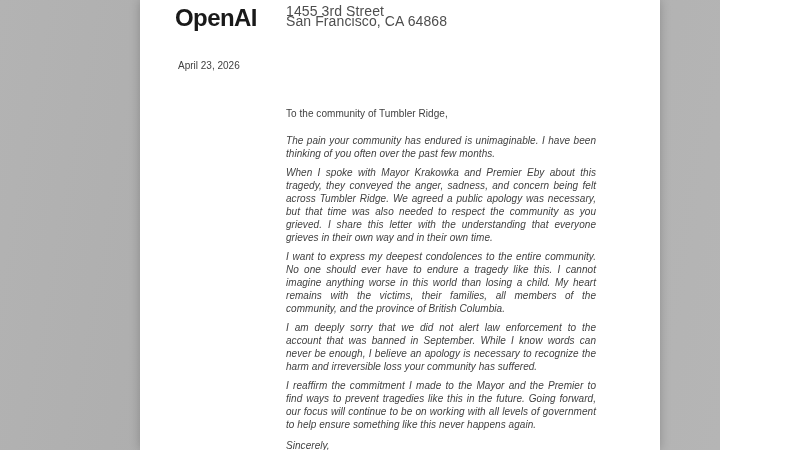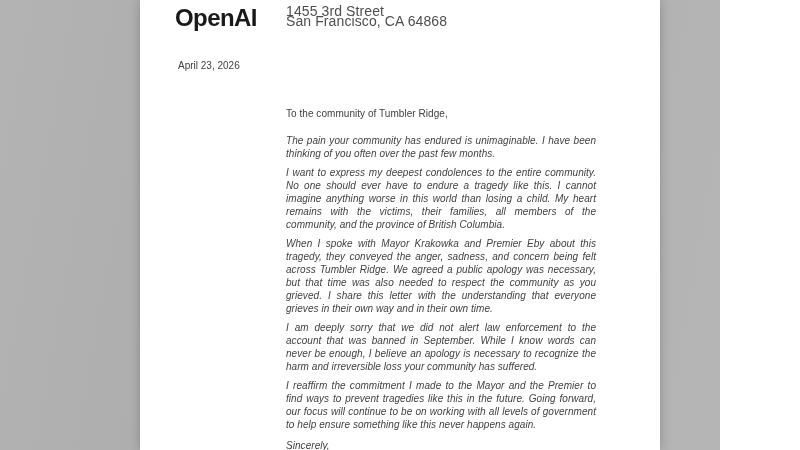--- a/index.html
+++ b/index.html
@@ -108,22 +108,22 @@
       <div>San Francisco, CA 64868</div>
     </div>
 
     <div class="date">April 23, 2026</div>
 
     <div class="body-col">
       <p class="salutation">To the community of Tumbler Ridge,</p>
 
       <div>
           <p class="para">The pain your community has endured is unimaginable. I have been thinking of you often over the past few months.</p>
+          <p class="para">When I spoke with Mayor Krakowka and Premier Eby about this tragedy, they conveyed the anger, sadness, and concern being felt across Tumbler Ridge. We agreed a public apology was necessary, but that time was also needed to respect the community as you grieved. I share this letter with the understanding that everyone grieves in their own way and in their own time.</p>
           <p class="para">I want to express my deepest condolences to the entire community. No one should ever have to endure a tragedy like this. I cannot imagine anything worse in this world than losing a child. My heart remains with the victims, their families, all members of the community, and the province of British Columbia.</p>
-          <p class="para">When I spoke with Mayor Krakowka and Premier Eby about this tragedy, they conveyed the anger, sadness, and concern being felt across Tumbler Ridge. We agreed a public apology was necessary, but that time was also needed to respect the community as you grieved. I share this letter with the understanding that everyone grieves in their own way and in their own time.</p>
           <p class="para">I am deeply sorry that we did not alert law enforcement to the account that was banned in September. While I know words can never be enough, I believe an apology is necessary to recognize the harm and irreversible loss your community has suffered.</p>
           <p class="para">I reaffirm the commitment I made to the Mayor and the Premier to find ways to prevent tragedies like this in the future. Going forward, our focus will continue to be on working with all levels of government to help ensure something like this never happens again.</p>
         </div>
 
       <p class="closing">Sincerely,</p>
 
       <div class="signature">
         <svg viewBox="0 0 106 38" xmlns="http://www.w3.org/2000/svg" aria-hidden="true">
           <g fill="none" stroke="currentColor" stroke-width="1.7" stroke-linecap="round" stroke-linejoin="round">
             <path d="M19,3 C14,9 8,20 6.5,27 C5.8,30.5 7.5,32 9.5,29.5 C11,27.5 12,25 12.6,25.5 C12.2,28 13.5,31 16.5,28.5 C17.8,27.4 19,26.2 20,27"></path>

